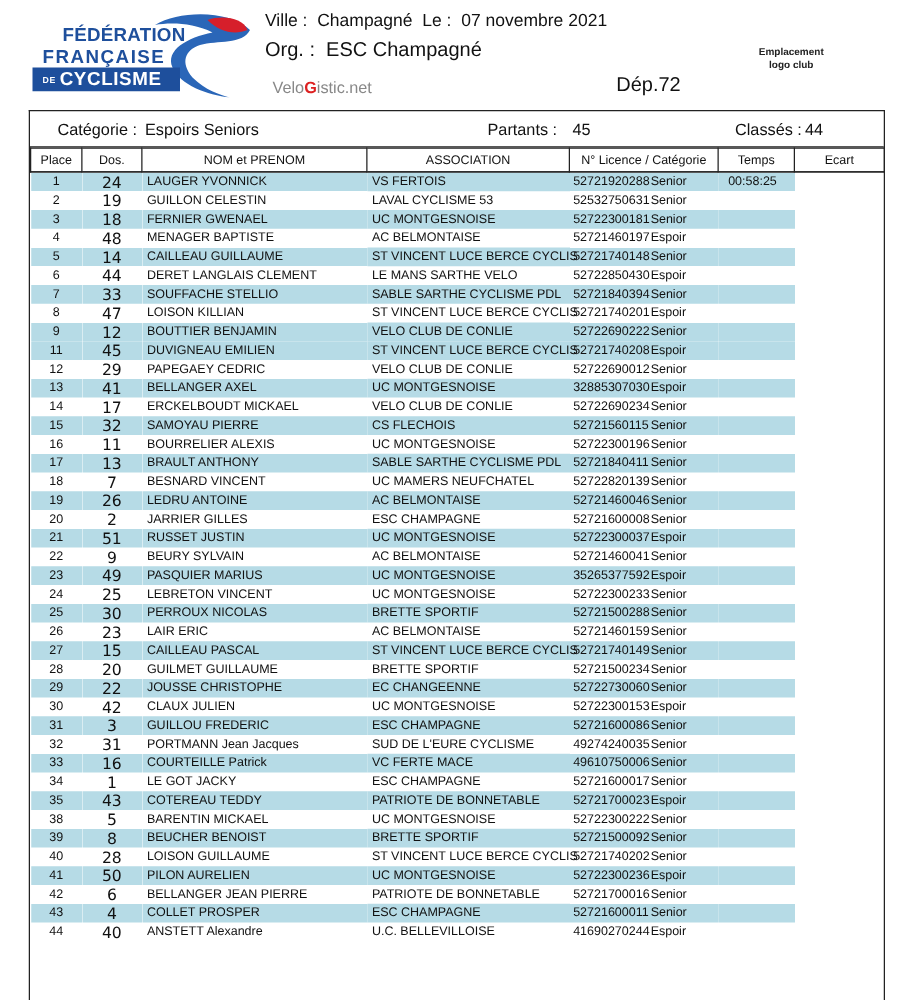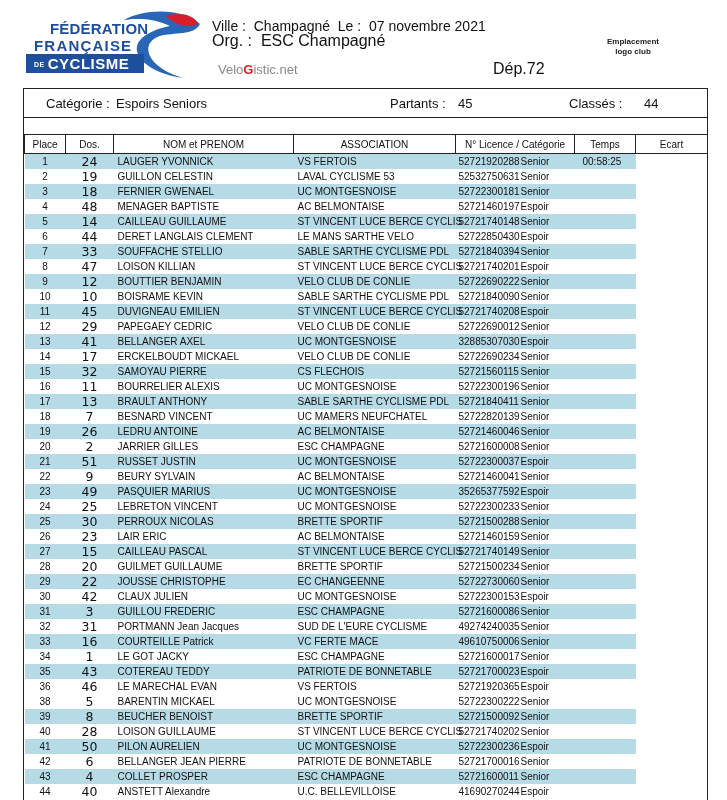--- a/index.html
+++ b/index.html
@@ -6,32 +6,32 @@
   body { width:727px; height:800px; position:relative; overflow:hidden; font-family:"Liberation Sans", sans-serif; color:#111; }
 
   .logo { position:absolute; left:22px; top:6px; width:180px; height:72px; }
   .logo .t1 { position:absolute; left:28px; top:14px; font-weight:bold; font-size:15px; color:#1e4f9c; letter-spacing:0.2px; }
   .logo .t2 { position:absolute; left:12px; top:31px; font-size:15px; color:#1e4f9c; letter-spacing:1.2px;font-weight:bold; }
   .logo .band { position:absolute; left:4px; top:48px; width:118px; height:19px; background:#1e4f9c; }
   .logo .t3 { position:absolute; left:12px; top:49px; font-weight:bold; font-size:15px; color:#fff; letter-spacing:0.5px; }
   .logo .de { font-size:7px; margin-right:3px; vertical-align:2px; }
   .logo svg { position:absolute; left:92px; top:0; }
 
-  .hdr-line1 { position:absolute; left:212px; top:18px; font-size:14px; white-space:pre; }
+  .hdr-line1 { position:absolute; left:212px; top:8px; font-size:14px; white-space:pre; }
   .hdr-line2 { position:absolute; left:212px; top:32px; font-size:16px; white-space:pre; }
   .hdr-dep { position:absolute; left:493px; top:40px; font-size:16px;margin-top:20px; }
   .velogistic { position:absolute; left:218px; top:62px; font-size:13px; color:#888; }
   .velogistic .g { color:#d22; font-weight:bold; }
   .club-logo { position:absolute; left:598px; top:37px; width:70px; text-align:center; font-size:8px; font-weight:bold; line-height:10px; color:#222; }
 
   .sheet { position:absolute; left:23px; top:88px; width:683px; height:712px; border-left:1.5px solid #222; border-right:1.5px solid #222; border-top:1.5px solid #222; }
   .cat-row { position:absolute; left:0; top:0; width:683px; height:28px; border-bottom:1.5px solid #222; font-size:13px; }
   .cat-row span { position:absolute; top:7px; white-space:pre; }
 
-  table.results { position:absolute; left:0; top:29px; border-collapse:collapse; table-layout:fixed; width:683px; font-size:10px;margin-top:16px; }
+  table.results { position:absolute; left:0; top:29px; border-collapse:collapse; table-layout:fixed; width:683px; font-size:10px; }
   table.results th { height:18px; font-weight:normal; font-size:10px; border:1px solid #222; text-align:center; padding:0; }
   table.results td { height:15px; padding:0; white-space:nowrap; overflow:hidden; }
   table.results tr.odd td.band { background:#b6dbe6; }
   td.place { text-align:center; }
   td.dos { text-align:center; font-family:"DejaVu Sans", sans-serif; font-size:12.5px; }
   td.name { padding-left:4px !important; }
   td.assoc { padding-left:4px !important; overflow:visible !important; }
   td.lic { padding-left:3px !important; }
   td.lic .num { display:inline-block; width:62px; }
   td.time { padding-left:8px !important; }
@@ -58,21 +58,21 @@
   <div>Emplacement</div>
   <div>logo club</div>
 </div>
 
 <div class="sheet">
   <div class="cat-row">
     <span style="left:22px">Catégorie :</span>
     <span style="left:92px">Espoirs Seniors</span>
     <span style="left:366px">Partants :</span>
     <span style="left:434px">45</span>
-    <span style="left:545px">Classés :</span>
+    <span style="left:564px">Classés :</span>
     <span style="left:620px">44</span>
   </div>
 
   <table class="results">
     <colgroup>
       <col style="width:41px">
         <col style="width:48px">
         <col style="width:180px">
         <col style="width:162px">
         <col style="width:119px">
@@ -165,29 +165,20 @@
         </tr>
         <tr class="odd">
           <td class="place band">9</td>
           <td class="dos band">12</td>
           <td class="name band">BOUTTIER   BENJAMIN</td>
           <td class="assoc band">VELO CLUB DE CONLIE</td>
           <td class="lic band"><span class="num">52722690222</span><span>Senior</span></td>
           <td class="time band"></td>
           <td class="ecart"></td>
         </tr>
-        <tr class="even">
-          <td class="place band">10</td>
-          <td class="dos band">10</td>
-          <td class="name band">BOISRAME   KEVIN</td>
-          <td class="assoc band">SABLE SARTHE CYCLISME PDL</td>
-          <td class="lic band"><span class="num">52721840090</span><span>Senior</span></td>
-          <td class="time band"></td>
-          <td class="ecart"></td>
-        </tr>
         <tr class="odd">
           <td class="place band">11</td>
           <td class="dos band">45</td>
           <td class="name band">DUVIGNEAU   EMILIEN</td>
           <td class="assoc band">ST VINCENT LUCE BERCE CYCLIS</td>
           <td class="lic band"><span class="num">52721740208</span><span>Espoir</span></td>
           <td class="time band"></td>
           <td class="ecart"></td>
         </tr>
         <tr class="even">
@@ -400,29 +391,20 @@
         <tr class="odd">
           <td class="place band">35</td>
           <td class="dos band">43</td>
           <td class="name band">COTEREAU   TEDDY</td>
           <td class="assoc band">PATRIOTE DE BONNETABLE</td>
           <td class="lic band"><span class="num">52721700023</span><span>Espoir</span></td>
           <td class="time band"></td>
           <td class="ecart"></td>
         </tr>
         <tr class="even">
-          <td class="place band">36</td>
-          <td class="dos band">46</td>
-          <td class="name band">LE MARECHAL   EVAN</td>
-          <td class="assoc band">VS FERTOIS</td>
-          <td class="lic band"><span class="num">52721920365</span><span>Espoir</span></td>
-          <td class="time band"></td>
-          <td class="ecart"></td>
-        </tr>
-        <tr class="even">
           <td class="place band">38</td>
           <td class="dos band">5</td>
           <td class="name band">BARENTIN   MICKAEL</td>
           <td class="assoc band">UC MONTGESNOISE</td>
           <td class="lic band"><span class="num">52722300222</span><span>Senior</span></td>
           <td class="time band"></td>
           <td class="ecart"></td>
         </tr>
         <tr class="odd">
           <td class="place band">39</td>

